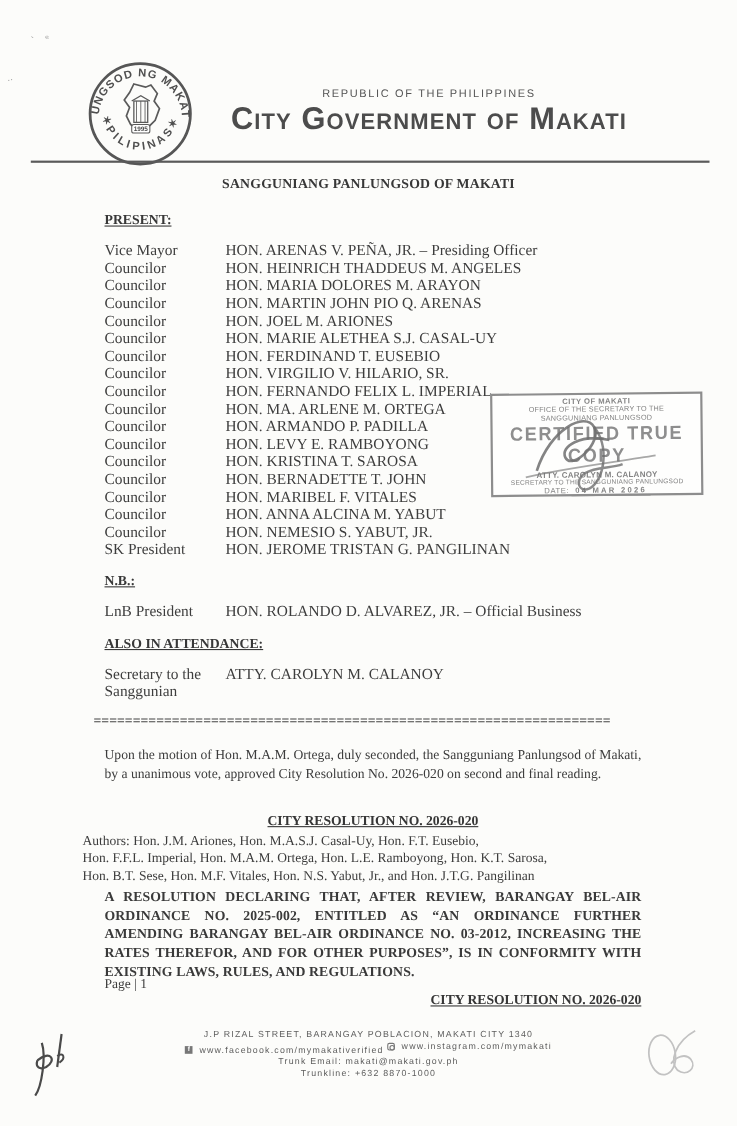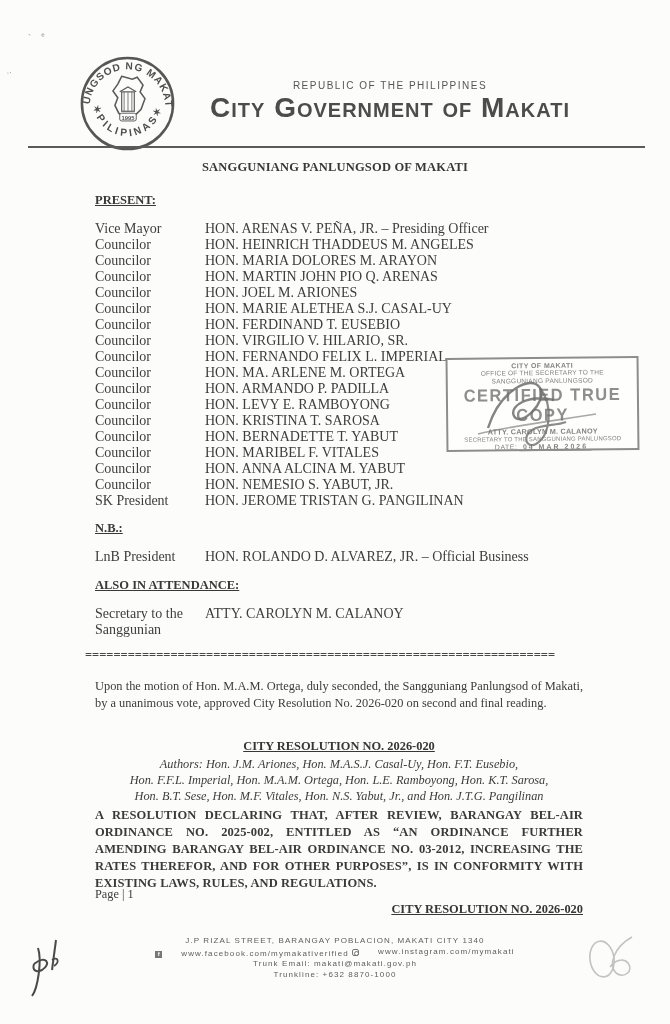--- a/index.html
+++ b/index.html
@@ -48,35 +48,35 @@
   .stamp-signature{position:absolute;left:470px;top:370px;width:150px;height:80px;
     pointer-events:none;}
 
   
   .equals-divider{position:absolute;left:85px;top:648px;width:505px;overflow:hidden;
     font-size:12.5px;letter-spacing:0;white-space:nowrap;color:#464646;font-weight:700;}
   .motion-para{position:absolute;left:95px;top:678px;width:488px;font-size:12.4px;
     line-height:16.6px;text-align:justify;color:#3c3c3c;}
   .res-title{position:absolute;left:95px;top:739px;width:488px;text-align:center;
     font-weight:700;font-size:12.4px;text-decoration:underline;color:#363636;}
-  .authors{position:absolute;left:75px;top:756px;width:528px;text-align:center;
-    font-size:12.3px;line-height:16.2px;color:#3c3c3c;font-style:italic;}
+  .authors{position:absolute;left:75px;top:756px;width:528px;text-align:left;
+    font-size:12.3px;line-height:16.2px;color:#3c3c3c;}
   .res-body{position:absolute;left:95px;top:807px;width:488px;font-weight:700;
     font-size:12.5px;line-height:16.9px;text-align:justify;color:#3a3a3a;
     letter-spacing:.1px;}
   .page-number{position:absolute;left:95px;top:887px;width:488px;
     font-size:12.3px;color:#3c3c3c;}
   .footer-res{position:absolute;left:95px;top:902px;width:488px;text-align:right;
     font-size:12.4px;font-weight:700;text-decoration:underline;color:#363636;}
 
   
   .footer{position:absolute;left:0;top:936px;width:670px;text-align:center;
     font-family:"Liberation Sans", sans-serif;font-size:8px;line-height:10.6px;
     color:#5d5d5d;letter-spacing:1.1px;}
-  .footer .soc{display:inline-flex;align-items:center;gap:18px;justify-content:center;}
+  .footer .soc{display:inline-flex;align-items:flex-start;gap:5px;justify-content:center;}
   .fb-icon,.ig-icon{display:inline-block;width:7px;height:7px;position:relative;top:1px;
     margin-right:1px;}
   .fb-icon{background:#777;color:#fff;font-size:6px;line-height:7px;font-weight:700;
     letter-spacing:0;}
   .ig-icon{border:1px solid #777;box-sizing:border-box;border-radius:2px;position:relative;}
   .ig-icon::after{content:"";position:absolute;left:1px;top:1px;width:3px;height:3px;
     border:1px solid #777;border-radius:50%;}
 
   
   .mark{position:absolute;pointer-events:none;}
@@ -174,21 +174,21 @@
       <div class="member-row">
         <span class="role">Councilor</span>
         <span class="mname">HON. LEVY E. RAMBOYONG</span>
       </div>
       <div class="member-row">
         <span class="role">Councilor</span>
         <span class="mname">HON. KRISTINA T. SAROSA</span>
       </div>
       <div class="member-row">
         <span class="role">Councilor</span>
-        <span class="mname">HON. BERNADETTE T. YABUT</span>
+        <span class="mname">HON. BERNADETTE T. JOHN</span>
       </div>
       <div class="member-row">
         <span class="role">Councilor</span>
         <span class="mname">HON. MARIBEL F. VITALES</span>
       </div>
       <div class="member-row">
         <span class="role">Councilor</span>
         <span class="mname">HON. ANNA ALCINA M. YABUT</span>
       </div>
       <div class="member-row">

